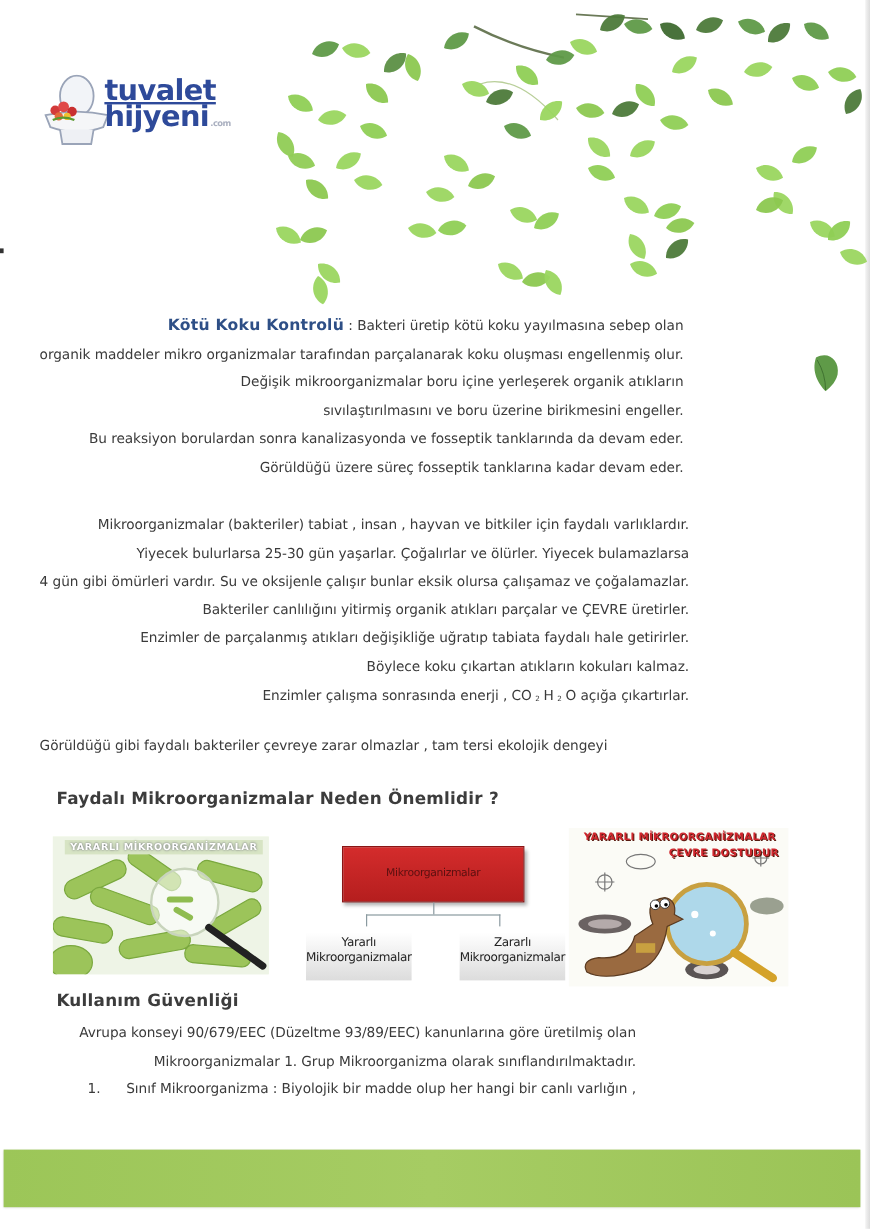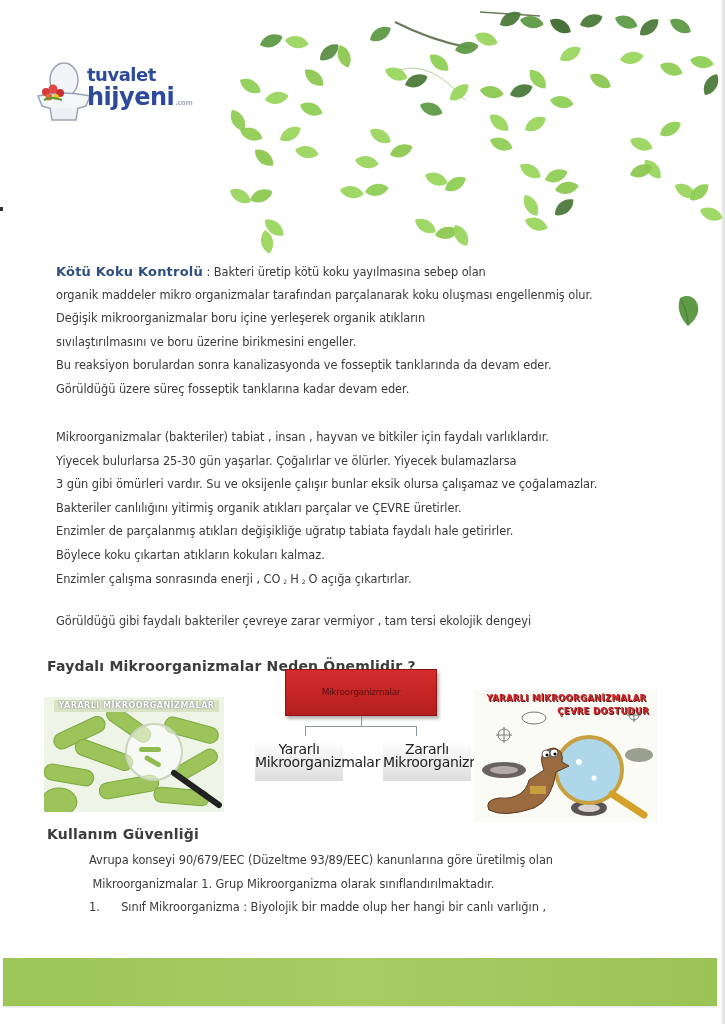--- a/index.html
+++ b/index.html
@@ -16,63 +16,63 @@
   .left-tick { position: absolute; left: 0; top: 207px; width: 3px; height: 4px; background: #333; }
 
   
   .logo { position: absolute; left: 34px; top: 62px; width: 160px; height: 64px; }
   .logo svg { position: absolute; left: 0; top: 0; }
   .logo-text {
     position: absolute; left: 53px; top: 2px;
     font-family: "DejaVu Sans", sans-serif; font-weight: bold;
     color: #2e4a9a; line-height: 22px;
   }
-  .logo-line1 { font-size: 18px; letter-spacing: -0.5px; display: block; }
+  .logo-line1 { font-size: 24px; letter-spacing: -0.5px; display: block; text-decoration: underline; }
   .logo-line2 { font-size: 24px; letter-spacing: -0.5px; display: block; }
   .logo-suffix { font-size: 7px; color: #aab0c0; font-weight: bold; margin-left: 1px; }
 
   
   .leaves { position: absolute; left: 220px; top: 0; width: 505px; height: 260px; }
   .stray-leaf { position: absolute; left: 676px; top: 292px; }
 
   
-  .text-block { position: absolute; left: 56px; font-size: 11.4px; letter-spacing: -0.05px; }
+  .text-block { position: absolute; left: 33px; font-size: 11.4px; letter-spacing: -0.05px; text-align: right; }
   .text-block p { margin: 0; height: 23.6px; line-height: 23.6px; white-space: nowrap; }
   .section-heading-inline { font-weight: bold; color: #2e4f86; font-size: 13px; letter-spacing: 0.2px; }
   .heading {
     position: absolute; left: 47px; font-weight: bold; color: #3c3c3c; font-size: 14px;
     white-space: nowrap; letter-spacing: 0.2px;
   }
   sub { font-size: 6px; vertical-align: -1px; margin: 0 3px; }
 
   
   .img-card { position: absolute; overflow: hidden; }
   .bacteria-img { left: 44px; top: 697px; width: 180px; height: 115px; background: #eef5e4; }
   .bacteria-banner {
     position: absolute; left: 10px; top: 3px; width: 165px; height: 12px;
     background: #d7e4c4; font-size: 8px; font-weight: bold; color: #fff; text-align: center;
     line-height: 12px; letter-spacing: 0.5px; text-shadow: 0 0 2px #556;
   }
 
-  .diagram { position: absolute; left: 255px; top: 663px; width: 210px; height: 120px; text-decoration: underline; }
+  .diagram { position: absolute; left: 255px; top: 699px; width: 210px; height: 120px; text-decoration: underline; }
   .diagram-root {
     position: absolute; left: 30px; top: 6px; width: 150px; height: 45px;
     background: linear-gradient(#d42c2c, #b51e1e);
     border: 1px solid #8a1414;
     box-shadow: 2px 3px 3px rgba(0,0,0,0.3);
     font-size: 9px; color: #5a1010; text-align: center; line-height: 45px; letter-spacing: -0.3px;
   }
   .diagram-connector-v { position: absolute; left: 106px; top: 53px; width: 1px; height: 10px; background: #8a9aa0; }
   .diagram-connector-h { position: absolute; left: 50px; top: 63px; width: 112px; height: 1px; background: #8a9aa0; }
   .diagram-connector-l { position: absolute; left: 50px; top: 63px; width: 1px; height: 10px; background: #8a9aa0; }
   .diagram-connector-r { position: absolute; left: 161px; top: 63px; width: 1px; height: 10px; background: #8a9aa0; }
   .diagram-child {
     position: absolute; top: 78px; width: 88px; height: 40px;
     background: linear-gradient(#ffffff, #dcdcdc);
-    font-size: 14px; color: #222; text-align: center; line-height: 13px; letter-spacing: -0.3px;
+    font-size: 10px; color: #222; text-align: center; line-height: 13px; letter-spacing: -0.3px;
     padding-top: 2px; box-sizing: border-box;
   }
   .diagram-child.left { left: 0px; }
   .diagram-child.right { left: 110px; margin-left: 18px; }
 
   .eco-img { left: 474px; top: 690px; width: 183px; height: 132px; background: #fbfbf7; }
   .eco-title {
     position: absolute; left: 10px; width: 165px; text-align: center;
     font-size: 8.5px; font-weight: bold; color: #d0262d; letter-spacing: 0.3px;
     text-shadow: 1px 1px 0 #5a1a10;
@@ -198,29 +198,29 @@
   <p>organik maddeler mikro organizmalar tarafından parçalanarak koku oluşması engellenmiş olur.</p>
   <p>Değişik mikroorganizmalar boru içine yerleşerek organik atıkların</p>
   <p>sıvılaştırılmasını ve boru üzerine birikmesini engeller.</p>
   <p>Bu reaksiyon borulardan sonra kanalizasyonda ve fosseptik tanklarında da devam eder.</p>
   <p>Görüldüğü üzere süreç fosseptik tanklarına kadar devam eder.</p>
 </div>
 
 <div class="text-block" style="top:426px;">
   <p>Mikroorganizmalar (bakteriler) tabiat , insan , hayvan ve bitkiler için faydalı varlıklardır.</p>
   <p>Yiyecek bulurlarsa 25-30 gün yaşarlar. Çoğalırlar ve ölürler. Yiyecek bulamazlarsa</p>
-  <p>3 gün gibi ömürleri vardır. Su ve oksijenle çalışır bunlar eksik olursa çalışamaz ve çoğalamazlar.</p>
+  <p>4 gün gibi ömürleri vardır. Su ve oksijenle çalışır bunlar eksik olursa çalışamaz ve çoğalamazlar.</p>
   <p>Bakteriler canlılığını yitirmiş organik atıkları parçalar ve ÇEVRE üretirler.</p>
   <p>Enzimler de parçalanmış atıkları değişikliğe uğratıp tabiata faydalı hale getirirler.</p>
   <p>Böylece koku çıkartan atıkların kokuları kalmaz.</p>
   <p><span>Enzimler çalışma sonrasında enerji , CO</span><sub>2</sub><span>H</span><sub>2</sub><span>O açığa çıkartırlar.</span></p>
 </div>
 
 <div class="text-block" style="top:610px;">
-  <p>Görüldüğü gibi faydalı bakteriler çevreye zarar vermiyor , tam tersi ekolojik dengeyi</p>
+  <p>Görüldüğü gibi faydalı bakteriler çevreye zarar olmazlar , tam tersi ekolojik dengeyi</p>
 </div>
 
 <div class="heading" style="top:658px;">Faydalı Mikroorganizmalar Neden Önemlidir ?</div>
 
 <div class="img-card bacteria-img">
   <svg width="180" height="115" viewBox="0 0 180 115">
     <rect width="180" height="115" fill="#eef4e6"></rect>
     <g fill="#9cc45a" stroke="#7aa83e" stroke-width="1">
       <rect x="8" y="28" width="55" height="16" rx="8" transform="rotate(-25 35 36)"></rect>
       <rect x="30" y="50" width="60" height="16" rx="8" transform="rotate(20 60 58)"></rect>

